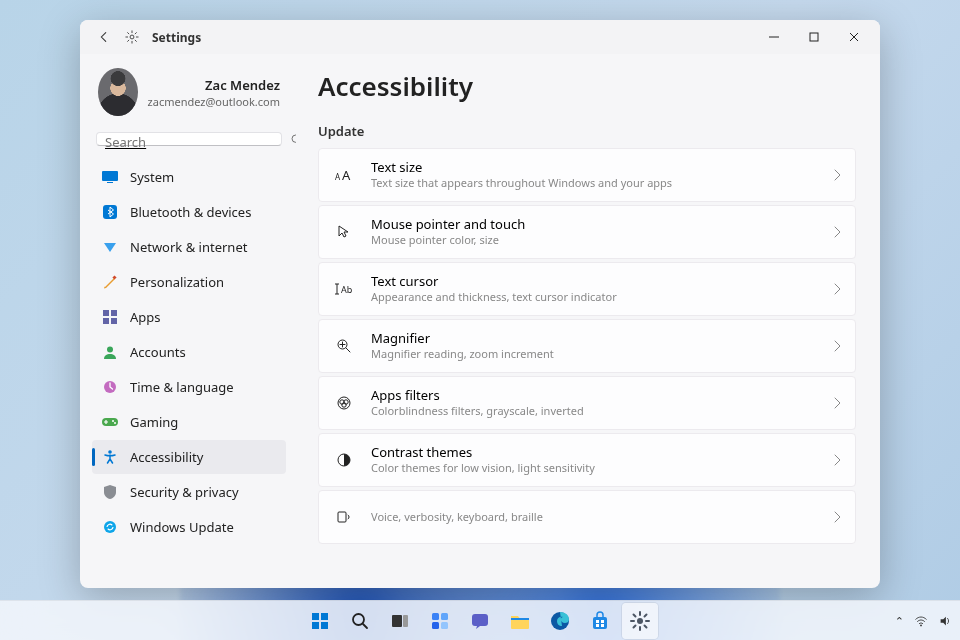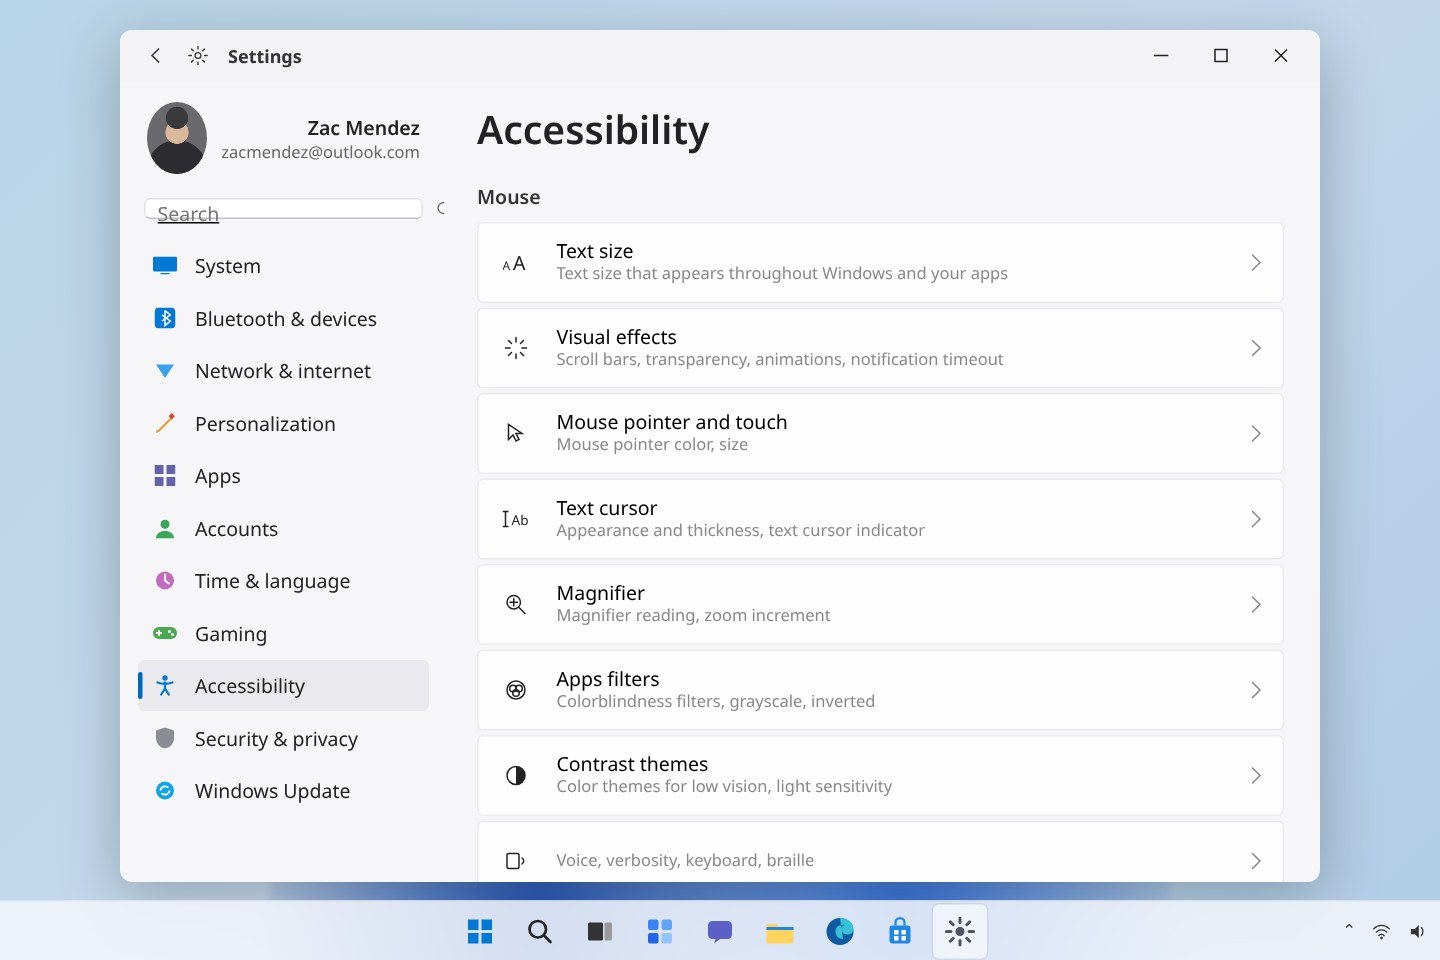--- a/index.html
+++ b/index.html
@@ -213,48 +213,32 @@
               </svg>
             </span>
             <span>Windows Update</span>
           </div>
         </nav>
     </aside>
 
     <main class="main">
       <h1>Accessibility</h1>
       <div id="sections">
-          <div class="section-h">Mouse</div>
+          <div class="section-h">Update</div>
           <div class="cards">
             <div class="card">
               <span class="card-ic">
                 <svg width="18" height="14" viewBox="0 0 18 14">
                   <text x="0" y="12" font-size="8" fill="#222">A</text>
                   <text x="7" y="12" font-size="13" fill="#222">A</text>
                 </svg>
               </span>
               <div class="card-body">
                 <div class="card-title">Text size</div>
                 <div class="card-desc">Text size that appears throughout Windows and your apps</div>
-              </div>
-              <span class="chev">
-                <svg width="8" height="12" viewBox="0 0 8 12">
-                  <path d="m2 1 5 5-5 5" stroke="#888" fill="none" stroke-linecap="round"></path>
-                </svg>
-              </span>
-            </div>
-            <div class="card">
-              <span class="card-ic">
-                <svg width="16" height="16" viewBox="0 0 16 16">
-                  <path d="M8 1v3M8 12v3M1 8h3M12 8h3M3 3l2 2M11 11l2 2M13 3l-2 2M5 11l-2 2" stroke="#222" stroke-linecap="round"></path>
-                </svg>
-              </span>
-              <div class="card-body">
-                <div class="card-title">Visual effects</div>
-                <div class="card-desc">Scroll bars, transparency, animations, notification timeout</div>
               </div>
               <span class="chev">
                 <svg width="8" height="12" viewBox="0 0 8 12">
                   <path d="m2 1 5 5-5 5" stroke="#888" fill="none" stroke-linecap="round"></path>
                 </svg>
               </span>
             </div>
             <div class="card">
               <span class="card-ic">
                 <svg width="16" height="16" viewBox="0 0 16 16">

